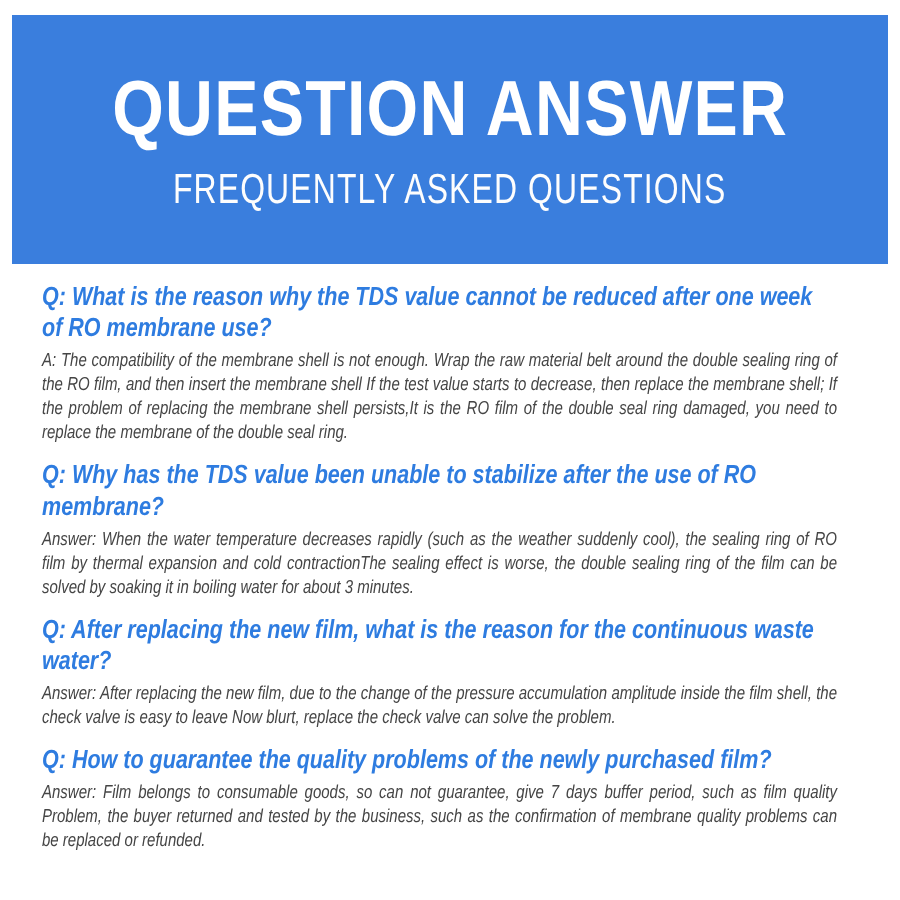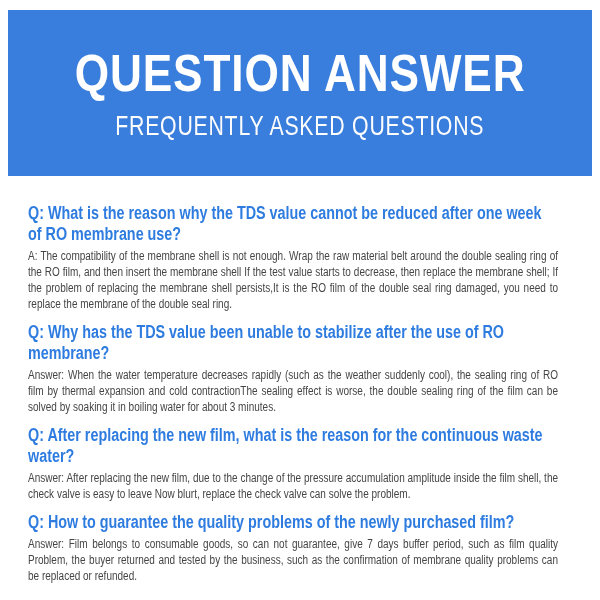--- a/index.html
+++ b/index.html
@@ -47,21 +47,22 @@
     transform: scaleX(0.76);
     margin-top: 10px;
     line-height: 1.05;
   }
   
   .faq {
     position: absolute;
     top: 176px;
     left: 28px;
     width: 530px;
-    padding-top: 27px;
+    padding-top: 11px;
+    font-style: italic;
   }
   .faq-item {
     margin: 0 0 10px 0;
   }
   .faq-q {
     margin: 0 0 3px 0;
     color: #2e7ce0;
     font-size: 17.5px;
     font-weight: bold;
     line-height: 21px;

